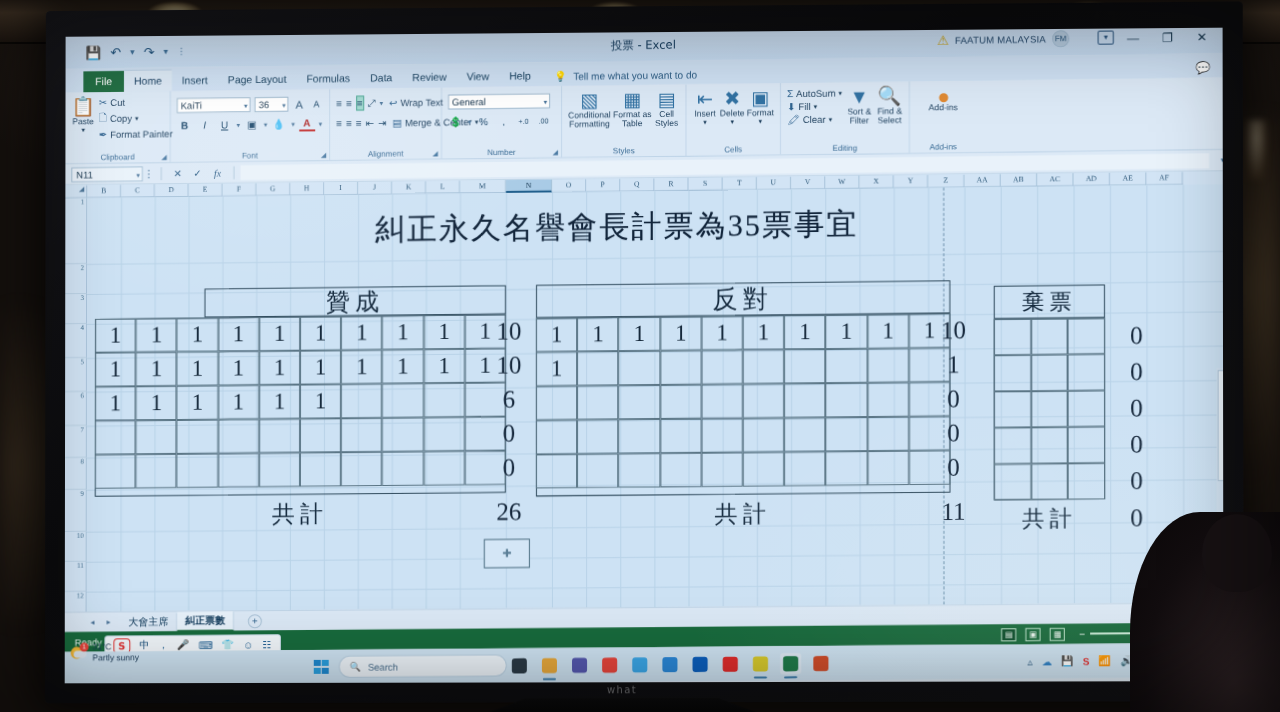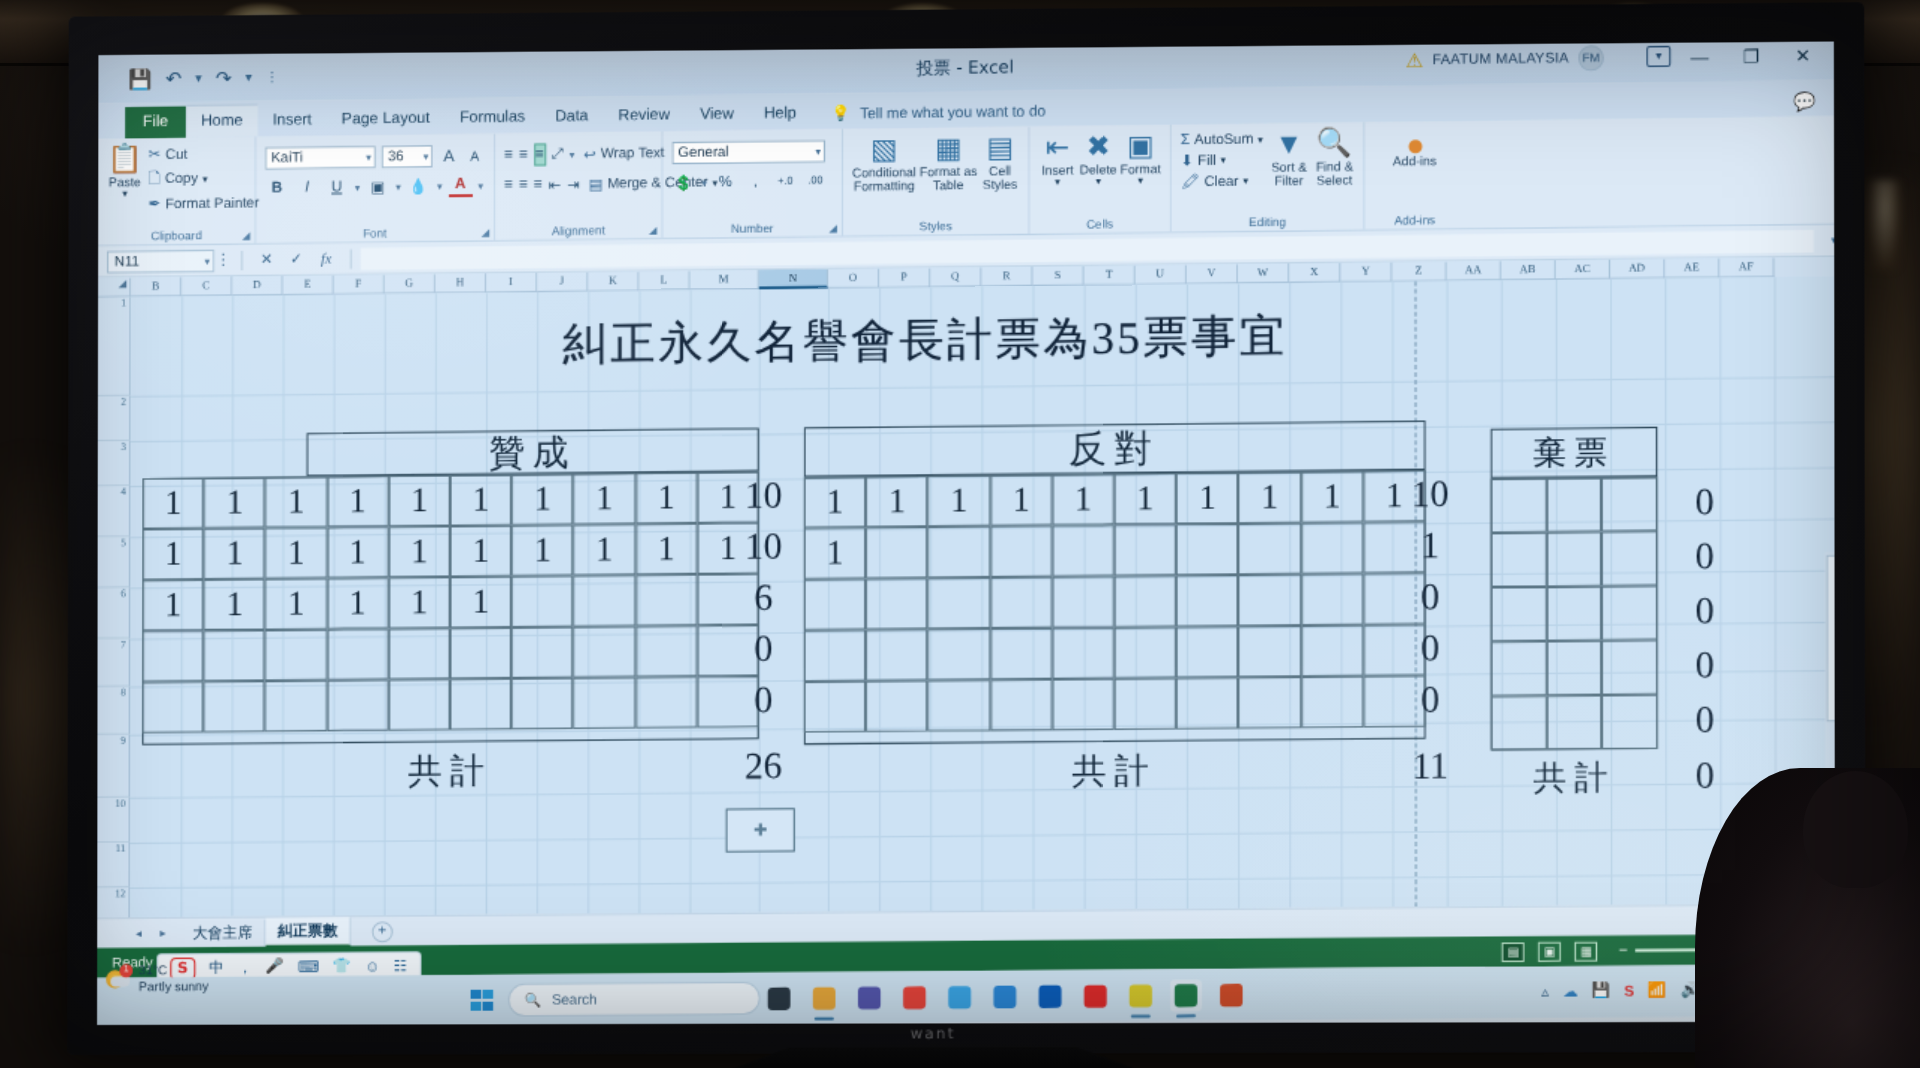--- a/index.html
+++ b/index.html
@@ -382,21 +382,21 @@
   <div class="downlight" style="left:588px"></div>
   <div class="downlight" style="left:1062px"></div>
   <div class="glowcone" style="left:80px"></div>
   <div class="glowcone" style="left:520px"></div>
   <div class="glowcone" style="left:990px"></div>
   <div class="wall-right-glow"></div>
   <div class="wall-left-glow"></div>
   <div class="pendant"></div>
 
   <div id="tv">
-    <div class="tv-brand">want</div>
+    <div class="tv-brand">what</div>
     <div class="tv-stand"></div>
 
     <div id="screen">
     <div id="screen-inner">
 
       <div class="excel">
 
         <div class="titlebar">
           <div class="qat">
             <span class="qat-ico">💾</span>

